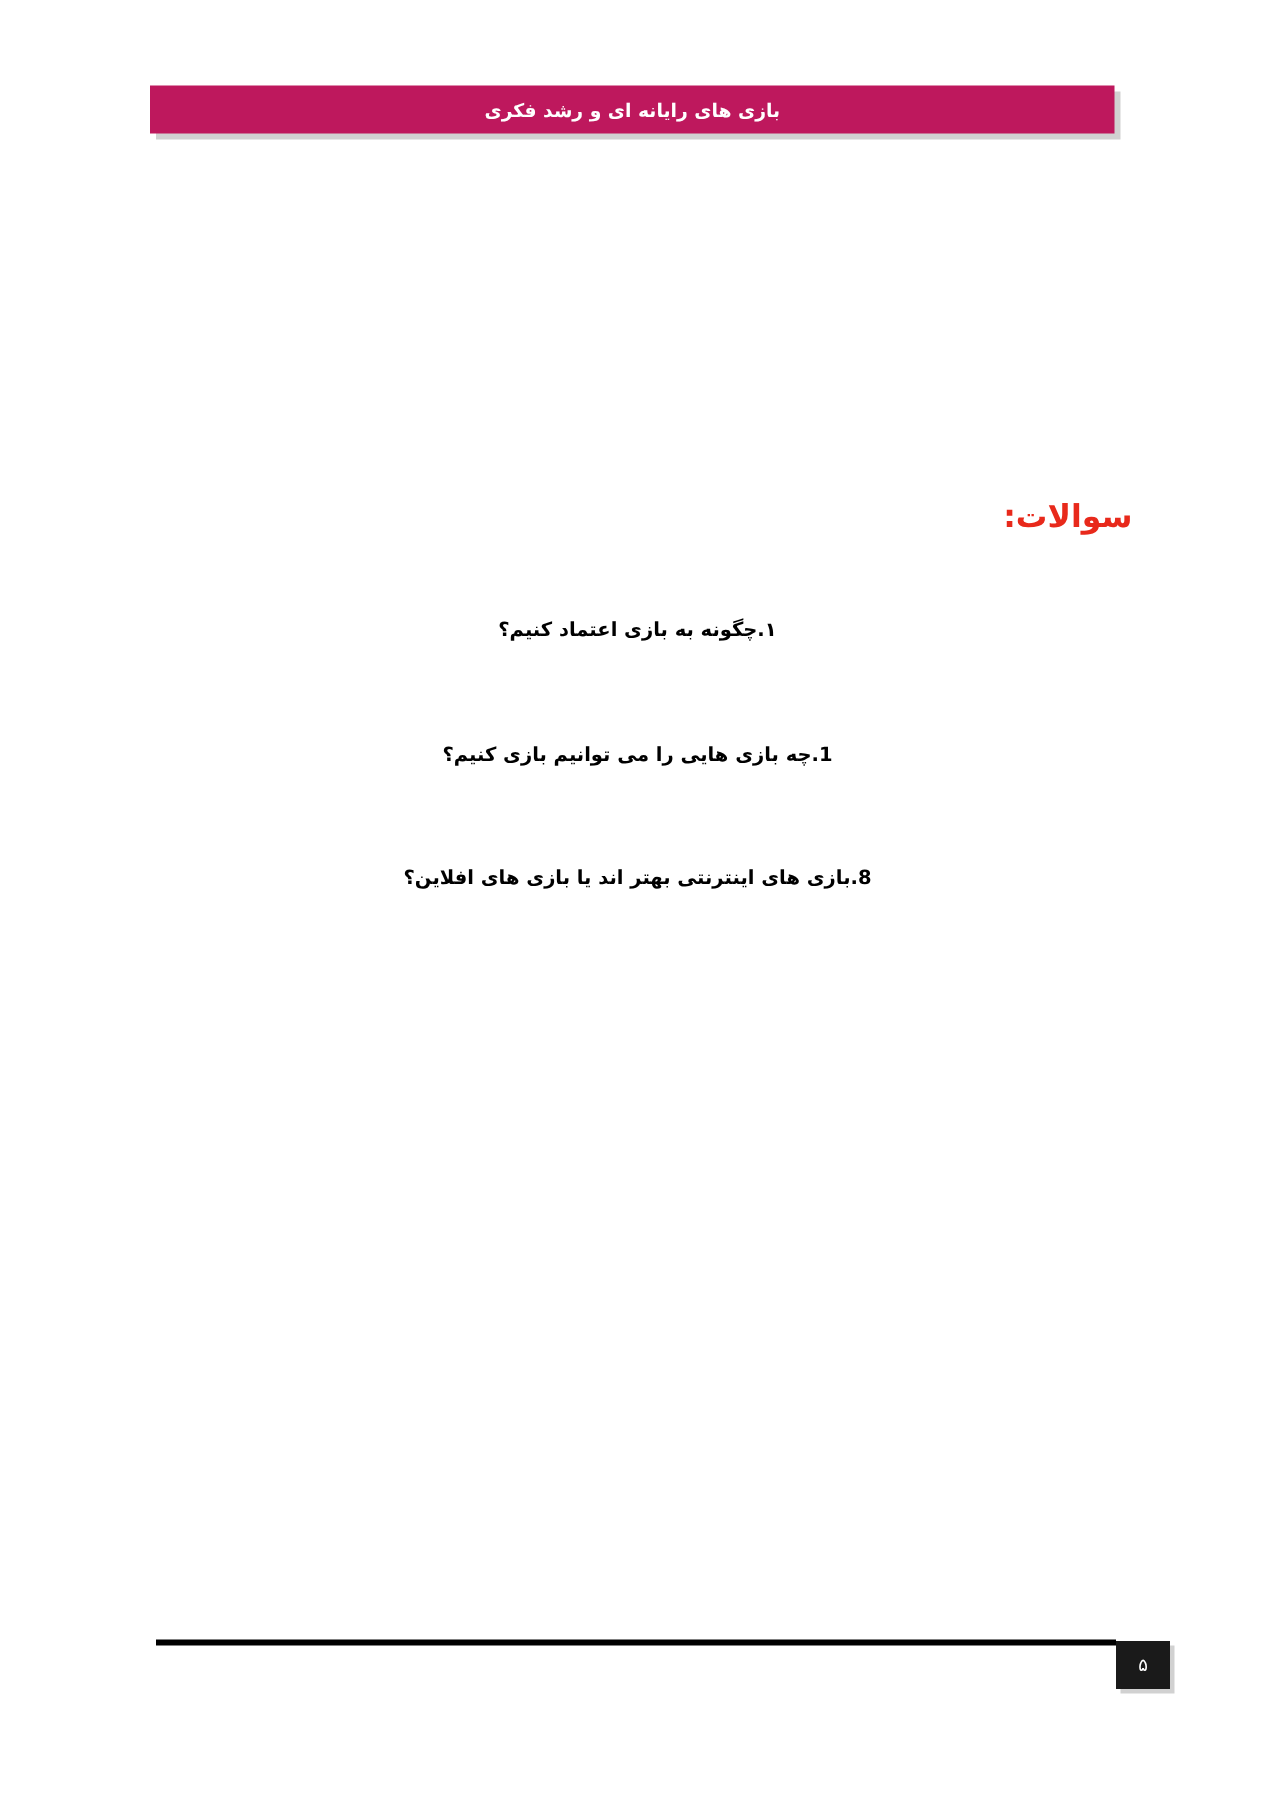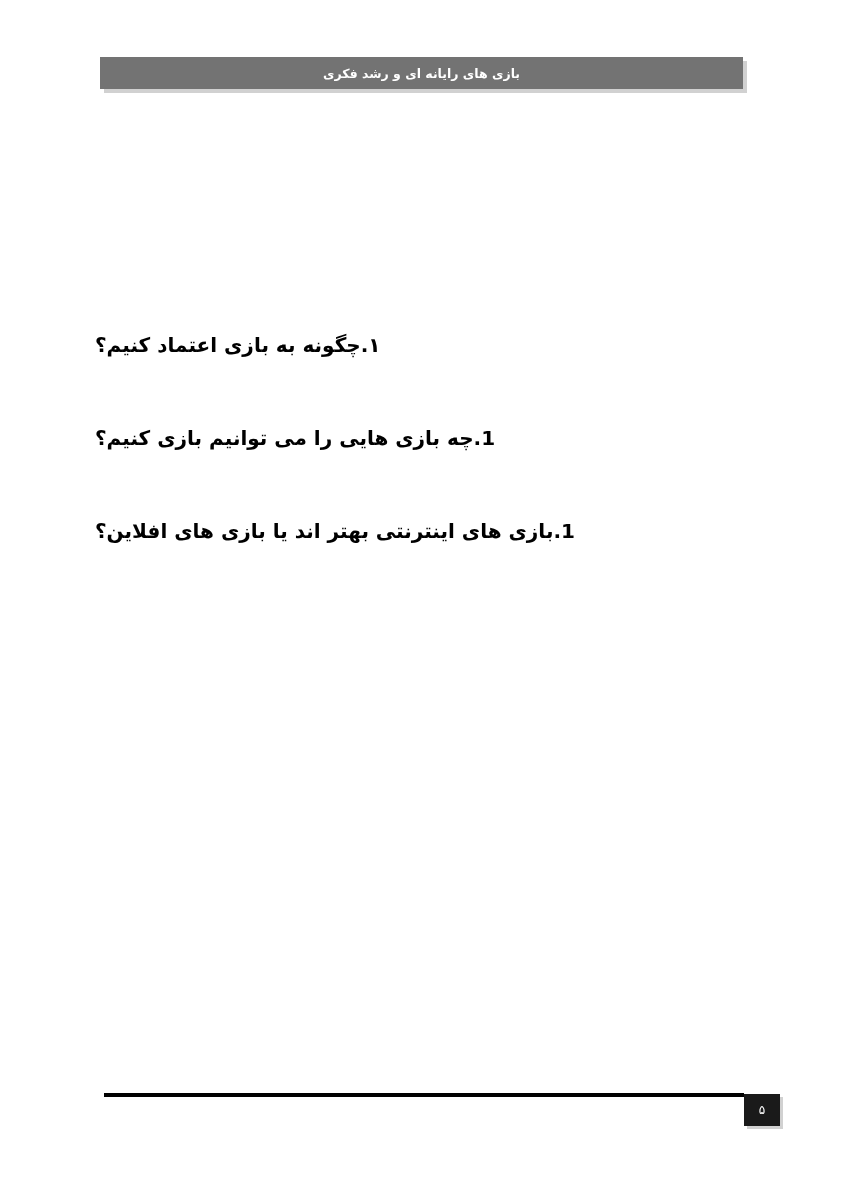--- a/index.html
+++ b/index.html
@@ -15,21 +15,21 @@
     overflow: hidden;
   }
 
   
   .header-band {
     position: absolute;
     top: 57px;
     left: 100px;
     width: 643px;
     height: 32px;
-    background: #737373;
+    background: #be185d;
     box-shadow: 4px 4px 0 0 rgba(0,0,0,0.18);
   }
   .header-band .header-title {
     position: absolute;
     top: 0;
     left: 0;
     right: 0;
     bottom: 0;
     display: flex;
     align-items: center;
@@ -58,27 +58,27 @@
     margin: 0 0 52px 0;
     line-height: 1.4;
   }
 
   .question-list {
     list-style: none;
     margin: 0;
     padding: 0;
   }
   .question-list li {
-    font-size: 20px;
+    font-size: 13px;
     font-weight: bold;
     color: #000000;
     line-height: 1.5;
     margin-bottom: 63px;
     direction: rtl;
-    text-align: left;
+    text-align: center;
     white-space: nowrap;
   }
   .question-list li:last-child {
     margin-bottom: 0;
   }
 
   
   .footer-rule {
     position: absolute;
     left: 104px;
@@ -106,23 +106,24 @@
   }
 </style>
 </head>
 <body>
 
 <div class="header-band">
   <div class="header-title">بازی های رایانه ای و رشد فکری</div>
 </div>
 
 <div class="content">
+  <h2 class="section-heading">سوالات:</h2>
   <ol class="question-list">
     <li>۱.چگونه به بازی اعتماد کنیم؟</li>
     <li>1.چه بازی هایی را می توانیم بازی کنیم؟</li>
-    <li>1.بازی های اینترنتی بهتر اند یا بازی های افلاین؟</li>
+    <li>8.بازی های اینترنتی بهتر اند یا بازی های افلاین؟</li>
   </ol>
 </div>
 
 <div class="footer-rule"></div>
 <div class="footer-pagebox">
   <span class="page-number">۵</span>
 </div>
 
 </body></html>

